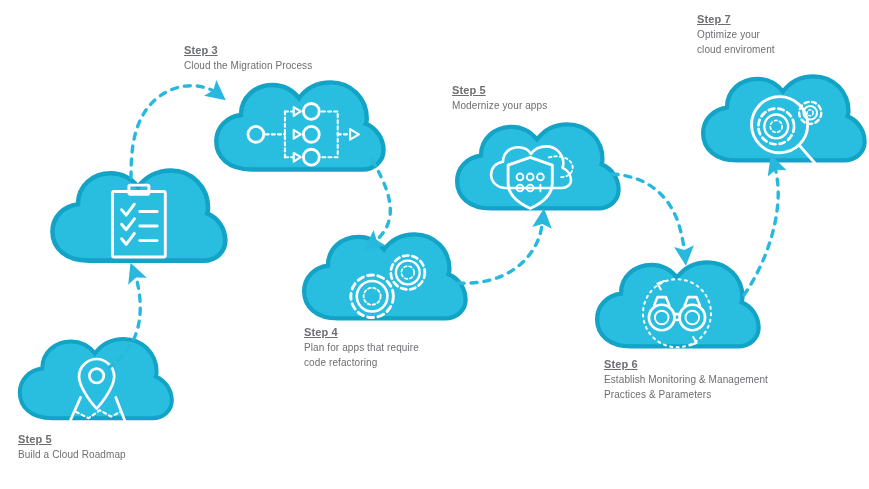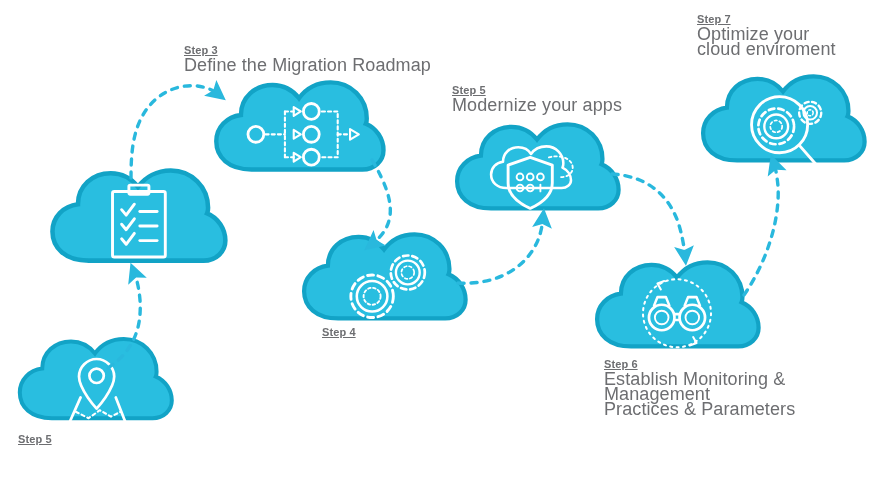--- a/index.html
+++ b/index.html
@@ -8,26 +8,26 @@
     background:#ffffff;
     font-family:"Liberation Sans", sans-serif;
     overflow:hidden;
     position:relative;
   }
   #stage{position:absolute;inset:0;width:869px;height:489px;}
   #stage svg.layer{position:absolute;top:0;left:0;width:869px;height:489px;}
 
   .step-label{position:absolute;color:#6d6e71;line-height:15px;}
   .step-label .num{font-weight:bold;font-size:11px;display:block;letter-spacing:.1px;text-decoration:underline;}
-  .step-label .desc{font-size:18px;display:block;letter-spacing:.1px;white-space:pre-line;}
+  .step-label .desc{font-size:10px;display:block;letter-spacing:.1px;white-space:pre-line;}
 
   .lbl1{left:18px;top:432px;}
   .lbl2{left:22px;top:108px;}
   .lbl3{left:184px;top:43px;}
-  .lbl4{left:322px;top:325px;}
+  .lbl4{left:304px;top:325px;}
   .lbl5{left:452px;top:83px;}
   .lbl6{left:604px;top:357px;}
   .lbl7{left:697px;top:12px;}
 </style>
 </head>
 <body>
 
 <div id="stage">
 
   <svg class="layer" viewBox="0 0 869 489">
@@ -196,30 +196,33 @@
       <path d="M 458,283 C 492,285 520,272 534,248 C 540,238 542,228 543,218" marker-end="url(#arrowHead)"></path>
 
       <path d="M 612,174 C 646,176 668,194 678,222 C 682,234 684,246 685,256" marker-end="url(#arrowHead)"></path>
 
       <path d="M 744,295 C 768,260 780,218 778,186 C 777,176 776,170 774,164" marker-end="url(#arrowHead)"></path>
     </g>
   </svg>
 
   <div class="step-label lbl1">
     <span class="num">Step 5</span>
+    <span class="desc">Build a Cloud Roadmap</span>
   </div>
 
 
   <div class="step-label lbl3">
     <span class="num">Step 3</span>
-    <span class="desc">Define the Migration Roadmap</span>
+    <span class="desc">Cloud the Migration Process</span>
   </div>
 
   <div class="step-label lbl4">
     <span class="num">Step 4</span>
+    <span class="desc">Plan for apps that require
+code refactoring</span>
   </div>
 
   <div class="step-label lbl5">
     <span class="num">Step 5</span>
     <span class="desc">Modernize your apps</span>
   </div>
 
   <div class="step-label lbl6">
     <span class="num">Step 6</span>
     <span class="desc">Establish Monitoring &amp; Management

